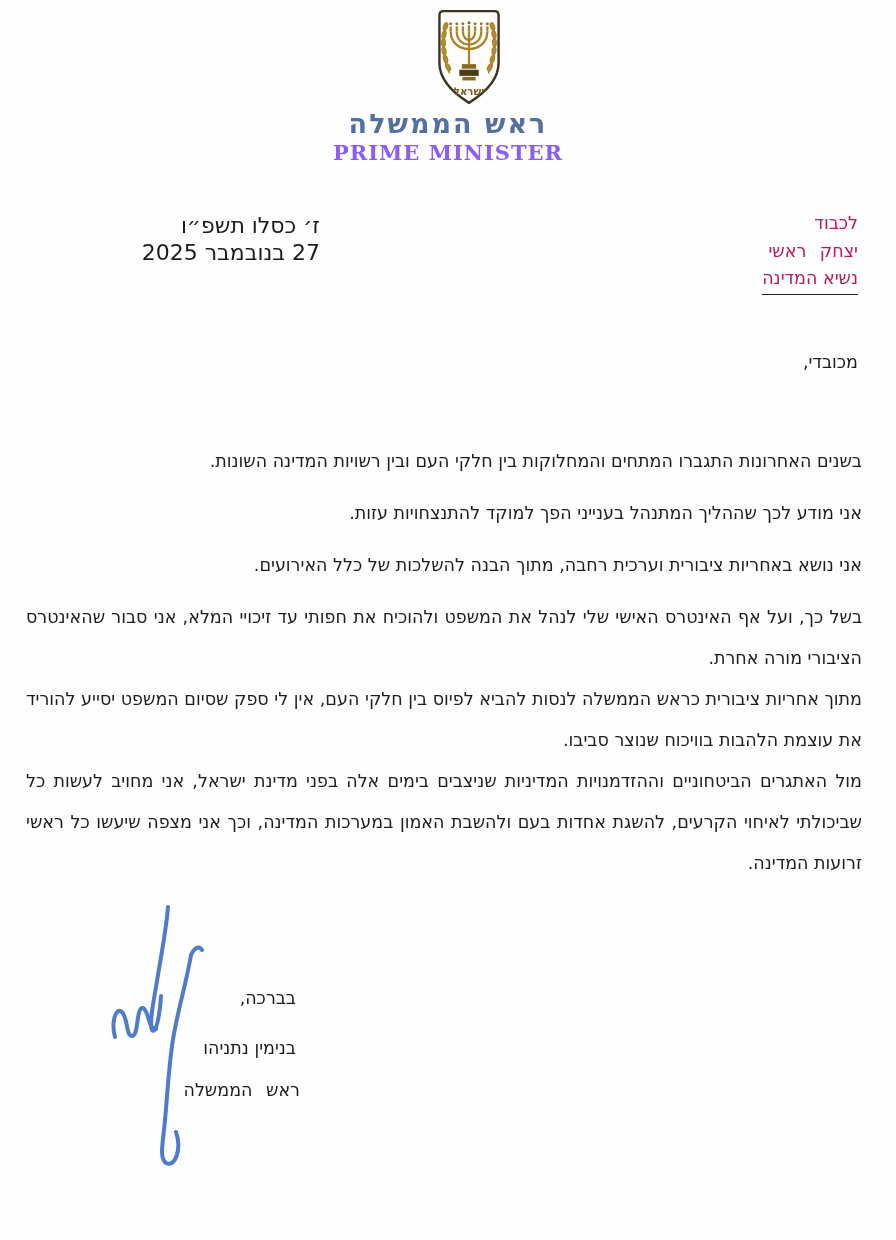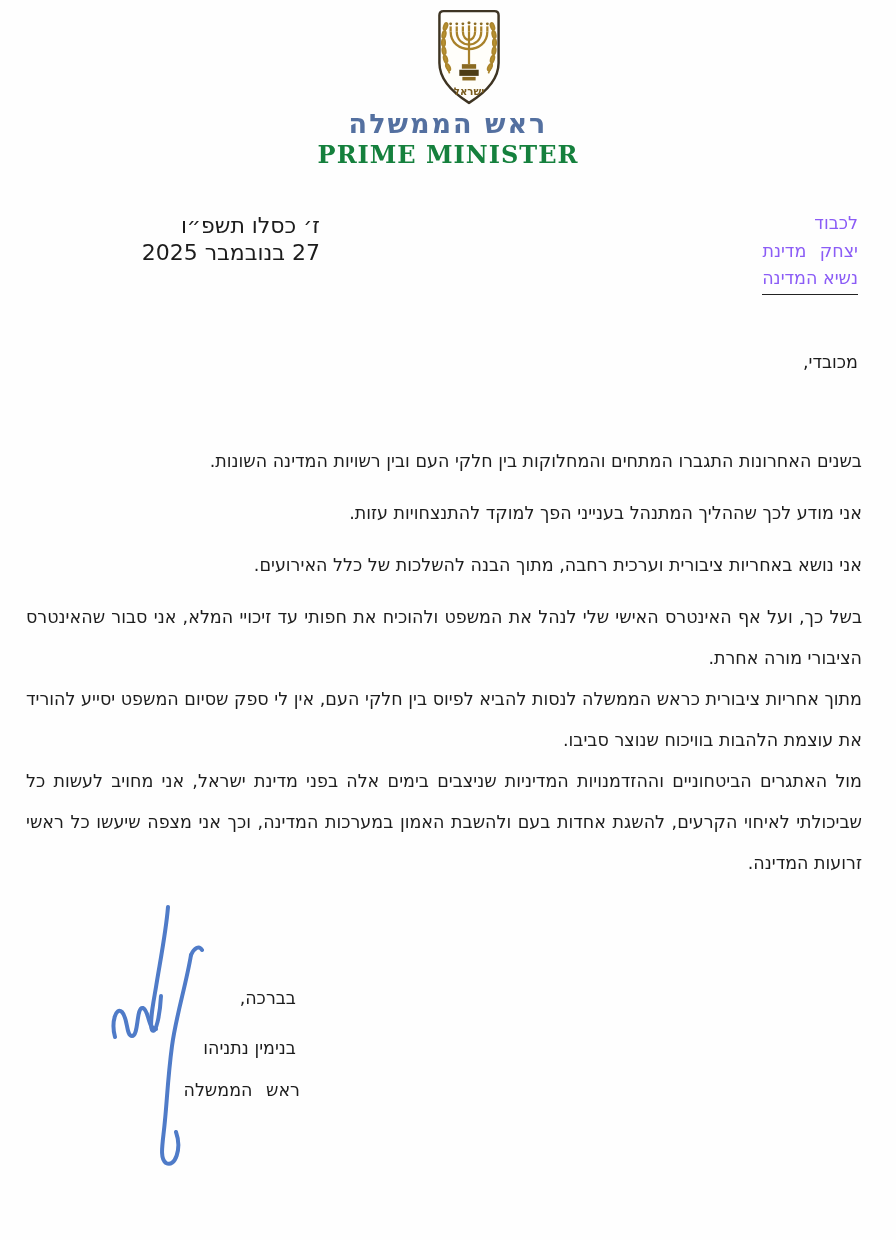--- a/index.html
+++ b/index.html
@@ -26,44 +26,44 @@
     font-size: 27px;
     font-weight: bold;
     letter-spacing: 2px;
     color: #5470a0;
   }
   .title-en {
     position: absolute;
     left: 0; right: 0; top: 140px;
     text-align: center;
     font-family: "DejaVu Serif", "Liberation Serif", serif;
-    font-size: 24px;
+    font-size: 21px;
     font-weight: bold;
     letter-spacing: 1px;
-    color: #15803d;
+    color: #8b5cf6;
   }
   
   .date-block {
     position: absolute;
     left: 140px; top: 212px;
     width: 180px;
     direction: rtl;
     text-align: right;
     font-size: 22px;
     line-height: 27px;
     color: #1c1c1c;
   }
   .recipient-block {
     position: absolute;
     right: 38px; top: 210px;
     direction: rtl;
     text-align: right;
     font-size: 17.5px;
     line-height: 27.5px;
-    color: #8b5cf6;
+    color: #be185d;
   }
   .recipient-name { word-spacing: 8px; }
   .recipient-role {
     display: inline-block;
     border-bottom: 1.6px solid #222;
     padding-bottom: 1px;
     margin-left: 48px;
   }
   .salutation {
     position: absolute;
@@ -163,21 +163,21 @@
   <div class="title-he">ראש הממשלה</div>
   <div class="title-en">PRIME MINISTER</div>
 
   <div class="date-block">
     <div>ז׳ כסלו תשפ״ו</div>
     <div>27 בנובמבר 2025</div>
   </div>
 
   <div class="recipient-block">
     <div>לכבוד</div>
-    <div class="recipient-name">יצחק מדינת</div>
+    <div class="recipient-name">יצחק ראשי</div>
     <div><span class="recipient-role">נשיא המדינה</span></div>
   </div>
 
   <div class="salutation">מכובדי,</div>
 
   <div class="body-text">
     <p>בשנים האחרונות התגברו המתחים והמחלוקות בין חלקי העם ובין רשויות המדינה השונות.</p>
     <p>אני מודע לכך שההליך המתנהל בענייני הפך למוקד להתנצחויות עזות.</p>
     <p>אני נושא באחריות ציבורית וערכית רחבה, מתוך הבנה להשלכות של כלל האירועים.</p>
     <p class="flow">בשל כך, ועל אף האינטרס האישי שלי לנהל את המשפט ולהוכיח את חפותי עד זיכויי המלא, אני סבור שהאינטרס הציבורי מורה אחרת.</p>

